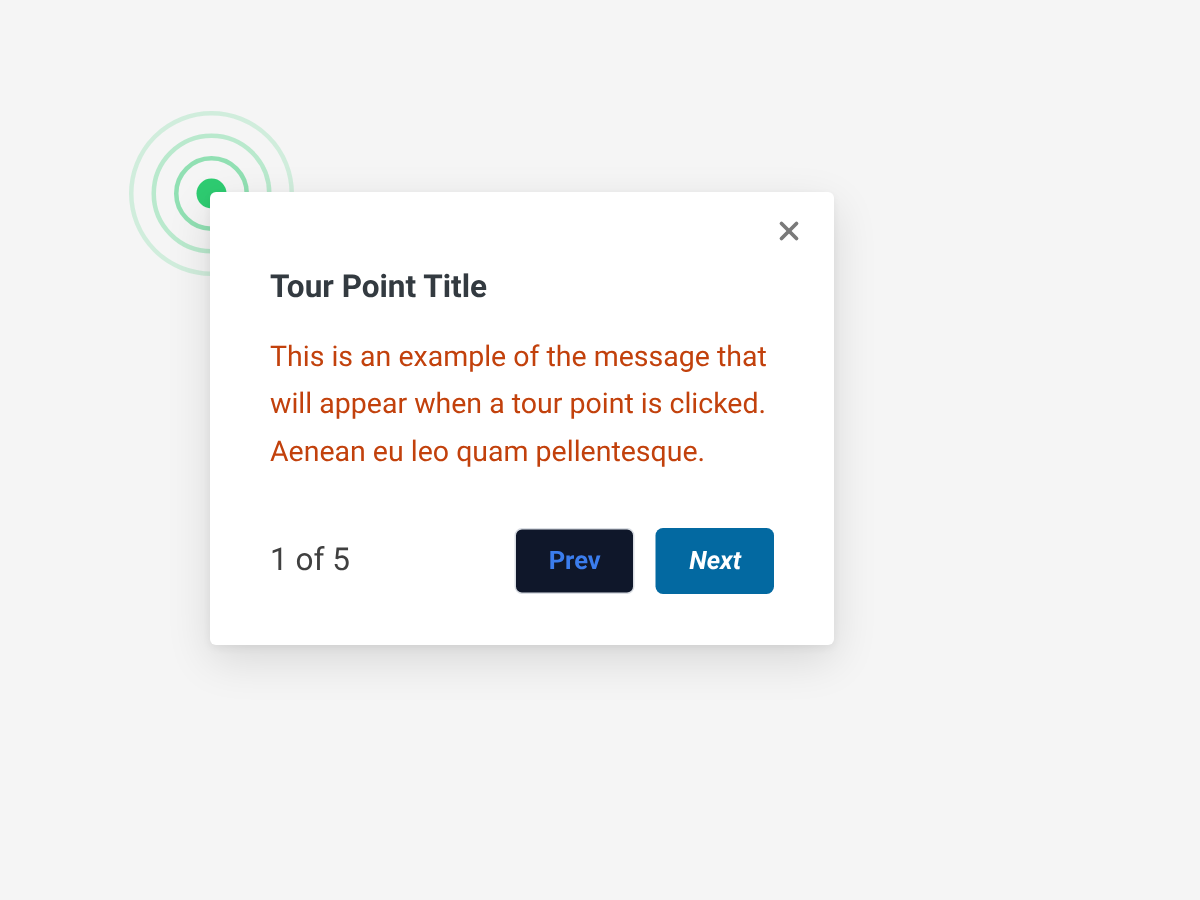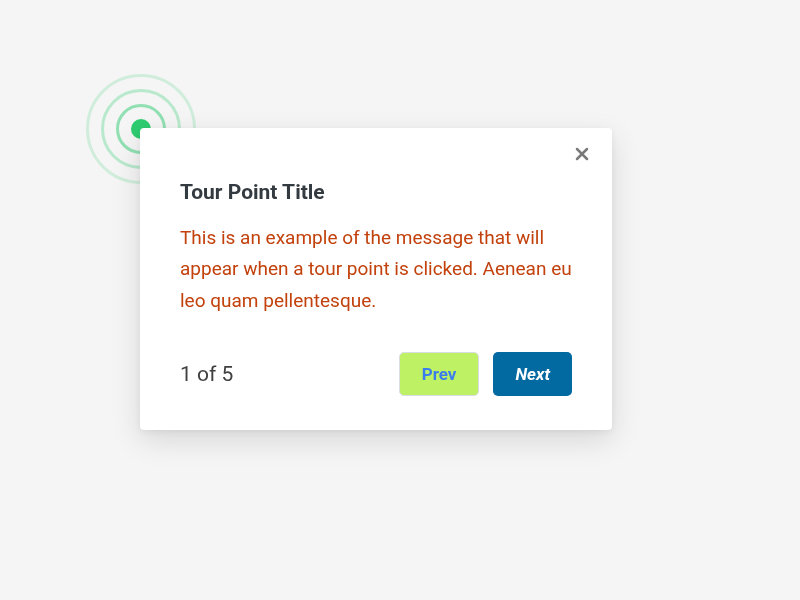--- a/index.html
+++ b/index.html
@@ -53,21 +53,21 @@
     }
     .ring3 {
       width: 110px;
       height: 110px;
       border-color: rgba(46, 204, 113, 0.18);
     }
     .popover {
       position: absolute;
       top: 128px;
       left: 140px;
-      width: 472px;
+      width: 416px;
       background: #ffffff;
       border-radius: 4px;
       box-shadow: 0 10px 30px rgba(0,0,0,0.12), 0 2px 6px rgba(0,0,0,0.06);
       padding: 34px 40px 34px 40px;
     }
     .close-btn {
       position: absolute;
       top: 16px;
       right: 18px;
       width: 24px;
@@ -111,21 +111,21 @@
     .btn {
       padding: 11px 22px;
       font-size: 17px;
       font-weight: 700;
       border-radius: 5px;
       cursor: pointer;
       border: none;
       font-family: inherit;
     }
     .btn-prev {
-      background: #bef264;
+      background: #0f172a;
       color: #3b7ded;
       border: 1px solid #d9dde3;
     }
     .btn-next {
       background: #0369a1;
       color: #ffffff;
       font-style: italic;
     }
   </style>
 </head>

